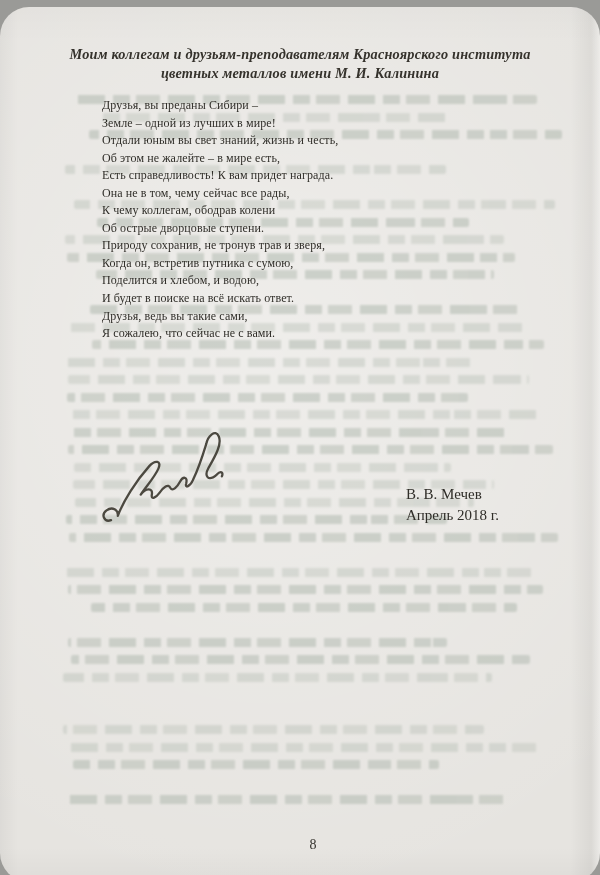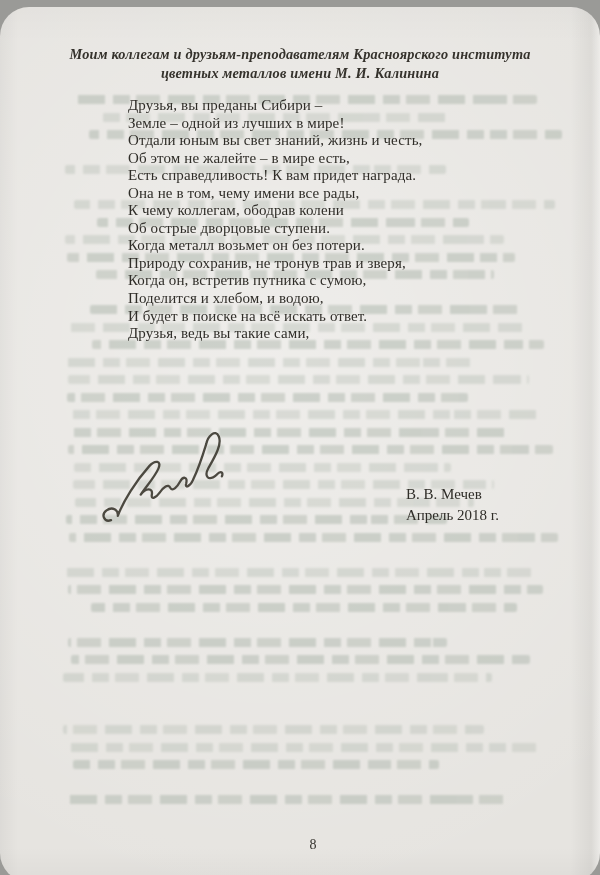--- a/index.html
+++ b/index.html
@@ -27,22 +27,22 @@
       #b8bfb5 23px 47px, rgba(0,0,0,0) 47px 55px,
       #b1bab0 55px 82px, rgba(0,0,0,0) 82px 90px);
   }
   
   .dedication{
     position:absolute;z-index:3;top:38px;left:0;width:100%;
     text-align:center;font-weight:bold;font-style:italic;
     font-size:14.3px;line-height:19px;color:#35322c;letter-spacing:0.2px;
   }
   .poem{
-    position:absolute;z-index:3;top:90px;left:128px;
-    font-size:15px;line-height:17.55px;color:#2f2d28;letter-spacing:0.1px;
+    position:absolute;z-index:3;top:90px;left:102px;
+    font-size:12px;line-height:17.55px;color:#2f2d28;letter-spacing:0.1px;
   }
   .signature-wrap{
     position:absolute;z-index:3;left:96px;top:420px;width:150px;height:105px;
     transform:rotate(-3deg);
   }
   .signature-wrap svg{width:100%;height:100%;}
   .attribution{
     position:absolute;z-index:3;left:406px;top:477px;
     font-size:15px;line-height:20.5px;color:#2f2d28;
   }
@@ -96,29 +96,29 @@
     <div>Моим коллегам и друзьям-преподавателям Красноярского института</div>
     <div>цветных металлов имени М. И. Калинина</div>
   </div>
 
   <div class="poem">
     <div>Друзья, вы преданы Сибири –</div>
     <div>Земле – одной из лучших в мире!</div>
     <div>Отдали юным вы свет знаний, жизнь и честь,</div>
     <div>Об этом не жалейте – в мире есть,</div>
     <div>Есть справедливость! К вам придет награда.</div>
-    <div>Она не в том, чему имени все рады,</div>
+    <div>Она не в том, чему сейчас все рады,</div>
     <div>К чему коллегам, ободрав колени</div>
     <div>Об острые дворцовые ступени.</div>
-    <div>Когда металл возьмет он без потери.</div>
     <div>Природу сохранив, не тронув трав и зверя,</div>
     <div>Когда он, встретив путника с сумою,</div>
     <div>Поделится и хлебом, и водою,</div>
     <div>И будет в поиске на всё искать ответ.</div>
     <div>Друзья, ведь вы такие сами,</div>
+    <div>Я сожалею, что сейчас не с вами.</div>
   </div>
 
   <div class="signature-wrap">
     <svg viewBox="0 0 150 105" xmlns="http://www.w3.org/2000/svg">
       <path d="M13 90 C6 92 3 84 9 80 C15 76 21 80 20 86
                C26 72 40 52 54 38 C60 32 67 33 63 41
                C59 49 50 58 44 66 C49 60 57 59 55 67
                C54 72 59 70 63 65 C67 60 72 56 74 61
                C76 65 81 60 84 55 C87 50 92 50 90 57
                C88 63 94 60 97 54 C103 43 108 30 112 19

